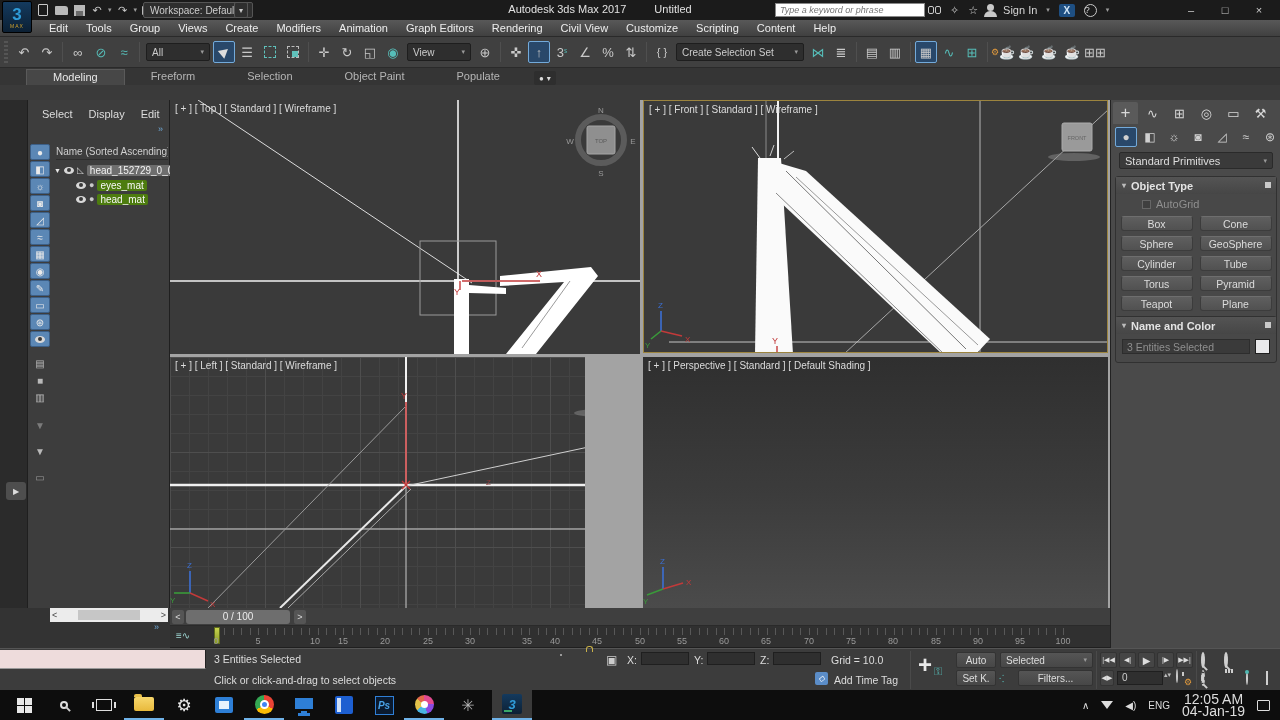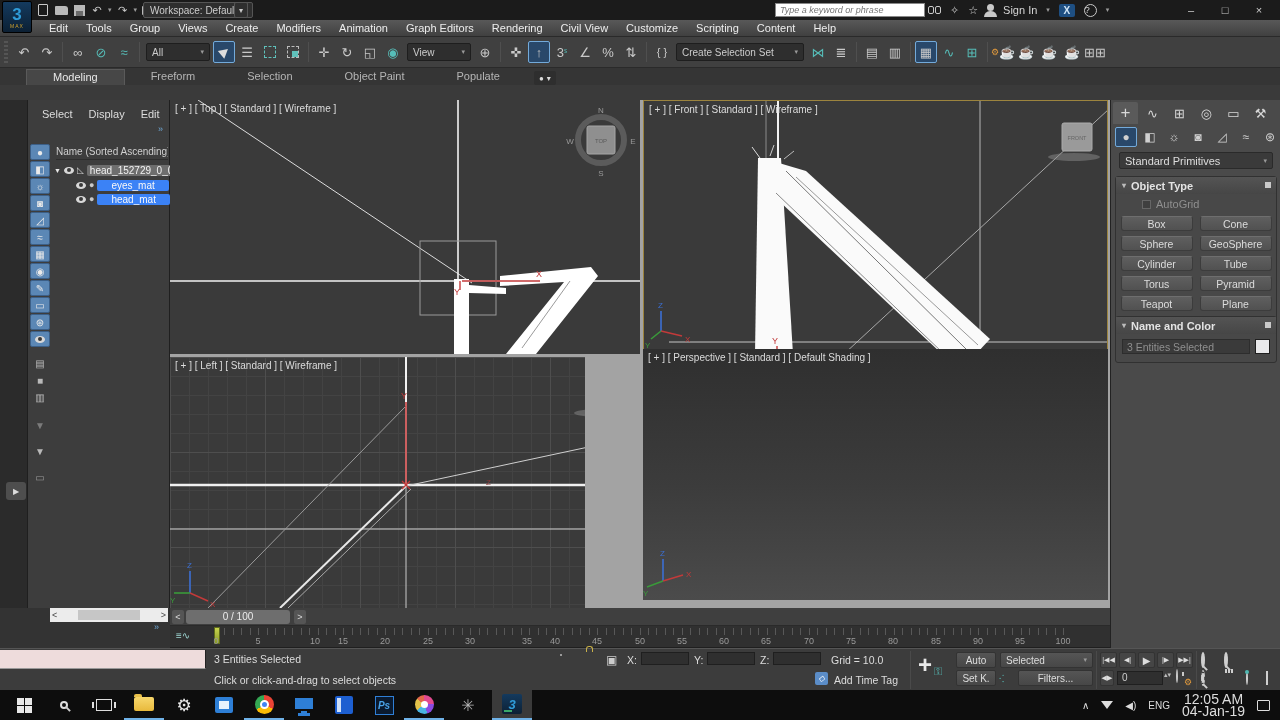--- a/index.html
+++ b/index.html
@@ -62,21 +62,21 @@
 .explorer{position:absolute;left:28px;top:100px;width:142px;height:508px;background:#3d3d3d;border-right:1px solid #1f1f1f;font-size:11px;color:#ddd}
 .exmenu{position:absolute;left:14px;top:8px;display:flex;gap:16px}
 .exofl{position:absolute;right:6px;top:24px;color:#6fa8d6;font-size:9px}
 .excol{position:absolute;left:2px;top:44px;width:24px;display:flex;flex-direction:column;gap:1px}
 .exico{width:20px;height:16px;border-radius:2px;display:flex;align-items:center;justify-content:center;font-size:10px;color:#eaeaea}
 .exblue{background:#5b87b5;border:1px solid #3c5f87}
 .exgray{background:transparent;color:#b9b9b9}
 .exhead{position:absolute;left:28px;top:46px;width:112px;color:#cfcfcf;font-size:10px;border-bottom:1px solid #2e2e2e;padding-bottom:2px;white-space:nowrap;overflow:hidden}
 .exrow{position:absolute;height:14px;display:flex;align-items:center;gap:3px;font-size:10px;white-space:nowrap}
 .rowsel{background:#6e6e6e;border-radius:2px;padding:0 3px;color:#f2f2f2}
-.rowsel2{background:#3b82f6;border-radius:2px;padding:0 14px;color:#f8f8f8}
+.rowsel2{background:#4d7c0f;border-radius:2px;padding:0 3px;color:#f8f8f8}
 .eye{width:10px;height:7px;background:#d8d8d8;border-radius:50%;position:relative;flex:none}
 .eye::after{content:"";position:absolute;left:3px;top:1.5px;width:4px;height:4px;background:#3a3a3a;border-radius:50%}
 .exsb{position:absolute;left:50px;top:608px;width:118px;height:14px;background:#ececec;display:flex;align-items:center;justify-content:space-between;padding:0 2px;font-size:9px;color:#444}
 .exsb .thumb{width:62px;height:10px;background:#c6c6c6}
 .exofl2{position:absolute;left:154px;top:622px;color:#6fa8d6;font-size:9px}
 
 .vparea{position:absolute;left:170px;top:100px;width:940px;height:508px;background:#a3a3a3}
 .vp{position:absolute;background:#3a3a3a;overflow:hidden}
 .vplabel{position:absolute;top:3px;left:5px;font-size:10px;color:#dcdcdc;z-index:3;white-space:nowrap}
 .vpleftgrid{background-color:#3a3a3a;background-image:linear-gradient(90deg,#4e4e4e 1px,transparent 1px),linear-gradient(#4e4e4e 1px,transparent 1px),linear-gradient(90deg,#434343 1px,transparent 1px),linear-gradient(#434343 1px,transparent 1px);background-size:95px 95px,95px 95px,19px 19px,19px 19px}
@@ -196,20 +196,23 @@
       <span class="car">▾</span>
       <span class="ico">
           <i class="i-open"></i>
         </span>
     </div>
     <div class="wsbox">
       <span>Workspace: Default</span>
       <span class="car">▾</span>
     </div>
     <div class="wsmore ico">▾</div>
+    <div class="titlecenter">
+      <span>Autodesk 3ds Max 2017</span><b>Untitled</b>
+    </div>
     <input class="search" placeholder="Type a keyword or phrase" style="">
     <div class="tbicons">
       <span class="binoc">
           <i></i>
           <i></i>
         </span>
       <span class="ico" style="font-size:11px">✧</span>
       <span class="ico">☆</span>
       <span class="person"></span>
       <span>Sign In</span>
@@ -465,21 +468,21 @@
         <ellipse cx="430" cy="56" rx="26" ry="4" fill="#8a8a8a" opacity="0.5"></ellipse>
         <line x1="20" y1="236" x2="20" y2="214" stroke="#3b6fd4" stroke-width="1.6"></line>
         <line x1="20" y1="236" x2="4" y2="236" stroke="#3a9a3a" stroke-width="1.6"></line>
         <line x1="20" y1="236" x2="38" y2="244" stroke="#c23a3a" stroke-width="1.6"></line>
         <text x="17" y="211" fill="#3b6fd4" font-size="8">Z</text>
         <text x="0" y="246" fill="#3a9a3a" font-size="8">Y</text>
         <text x="40" y="250" fill="#c23a3a" font-size="8">X</text>
       </svg>
     </div>
 
-    <div class="vp vppersp" style="left:473px;top:249px;width:465px;height:251px">
+    <div class="vp vppersp" style="left:473px;top:257px;width:465px;height:251px">
       <div class="vplabel">[ + ] [ Perspective ] [ Standard ] [ Default Shading ]</div>
       <svg width="465" height="251">
         <line x1="20" y1="232" x2="20" y2="210" stroke="#3b6fd4" stroke-width="1.6"></line>
         <line x1="20" y1="232" x2="40" y2="226" stroke="#c23a3a" stroke-width="1.6"></line>
         <line x1="20" y1="232" x2="4" y2="238" stroke="#3a9a3a" stroke-width="1.6"></line>
         <text x="17" y="207" fill="#3b6fd4" font-size="8">Z</text>
         <text x="43" y="228" fill="#c23a3a" font-size="8">X</text>
         <text x="0" y="247" fill="#3a9a3a" font-size="8">Y</text>
       </svg>
     </div>

